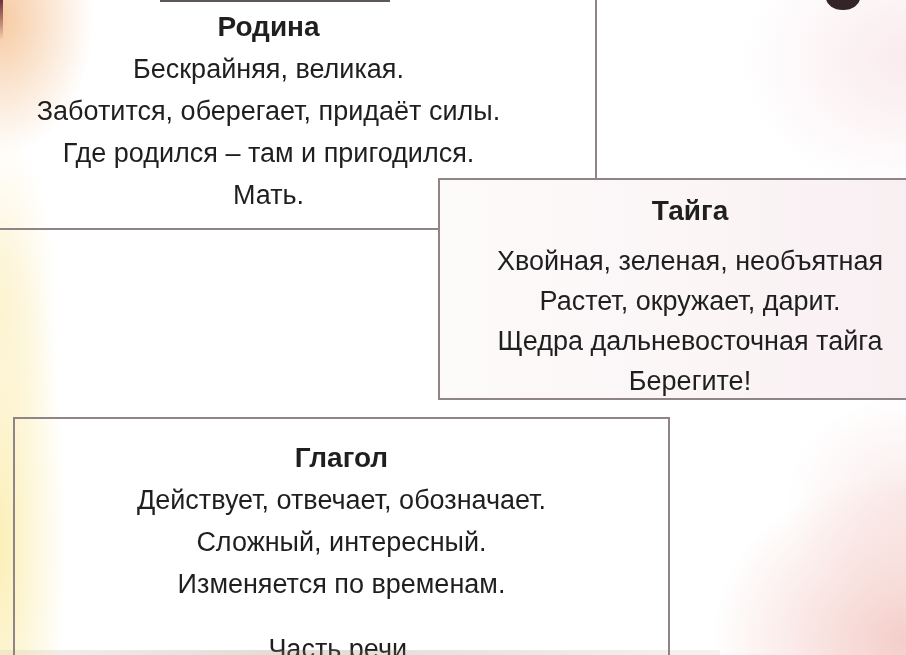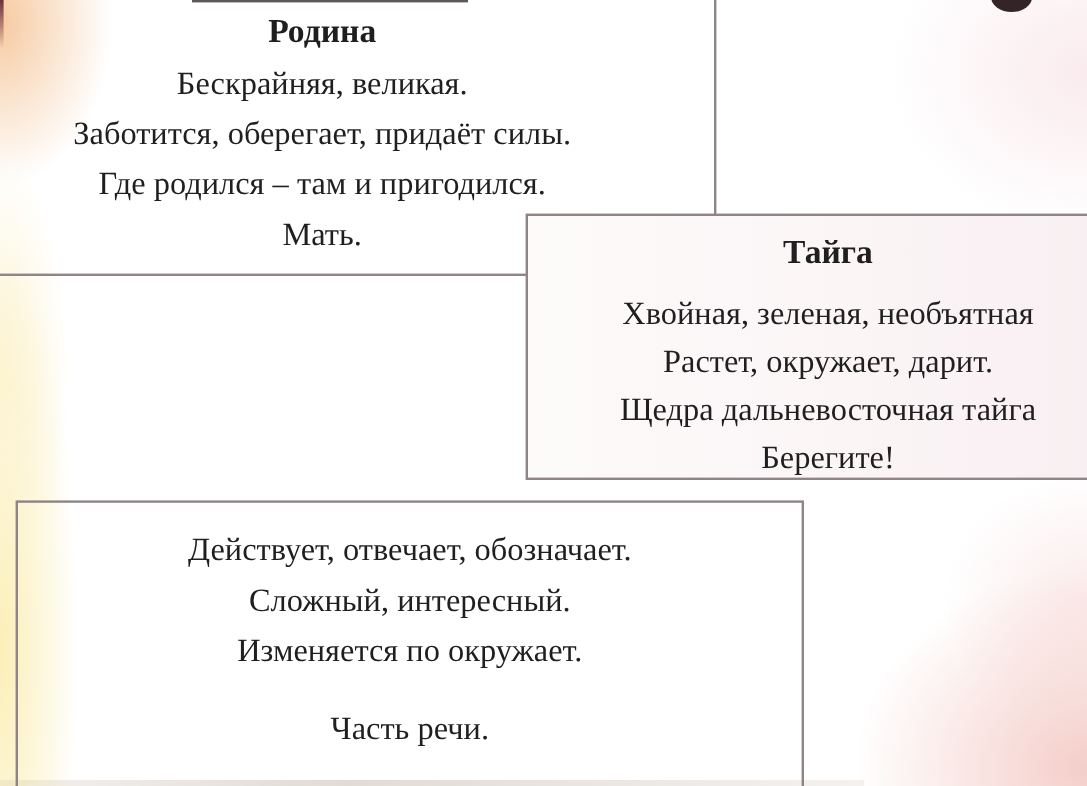--- a/index.html
+++ b/index.html
@@ -1,21 +1,21 @@
 <!DOCTYPE html>
 <html><head>
 <meta charset="utf-8">
 <style>
   html, body { margin: 0; padding: 0; background: #ffffff; }
   #slide {
     position: relative;
     width: 906px;
     height: 655px;
     overflow: hidden;
-    font-family: Liberation Serif, serif;
+    font-family: Liberation Sans, sans-serif;
     color: #1f1f1f;
     background-color: #ffffff;
     background-image:
       radial-gradient(ellipse 130px 190px at 0px 18px,   rgba(246,199,156,0.95), rgba(246,199,156,0) 72%),
       radial-gradient(ellipse 75px 230px at 0px 310px,   rgba(252,242,205,0.90), rgba(252,242,205,0) 78%),
       radial-gradient(ellipse 85px 430px at 0px 540px,   rgba(251,238,179,0.95), rgba(251,238,179,0) 78%),
       radial-gradient(ellipse 270px 230px at 906px 640px, rgba(243,201,196,0.92), rgba(243,201,196,0) 72%),
       radial-gradient(ellipse 160px 140px at 906px 500px, rgba(247,219,218,0.55), rgba(247,219,218,0) 75%),
       radial-gradient(ellipse 210px 170px at 906px 60px,  rgba(248,228,232,0.75), rgba(248,228,232,0) 78%);
   }
@@ -94,19 +94,20 @@
 
   <div class="card card-taiga">
     <div class="card-title">Тайга</div>
     <div class="poem-line">Хвойная, зеленая, необъятная</div>
     <div class="poem-line">Растет, окружает, дарит.</div>
     <div class="poem-line">Щедра дальневосточная тайга</div>
     <div class="poem-line">Берегите!</div>
   </div>
 
   <div class="card card-glagol">
+    <div class="card-title">Глагол</div>
     <div class="poem-line">Действует, отвечает, обозначает.</div>
     <div class="poem-line">Сложный, интересный.</div>
-    <div class="poem-line">Изменяется по окружает.</div>
+    <div class="poem-line">Изменяется по временам.</div>
     <div class="poem-line">Часть речи.</div>
   </div>
 
 </div>
 
 </body></html>

